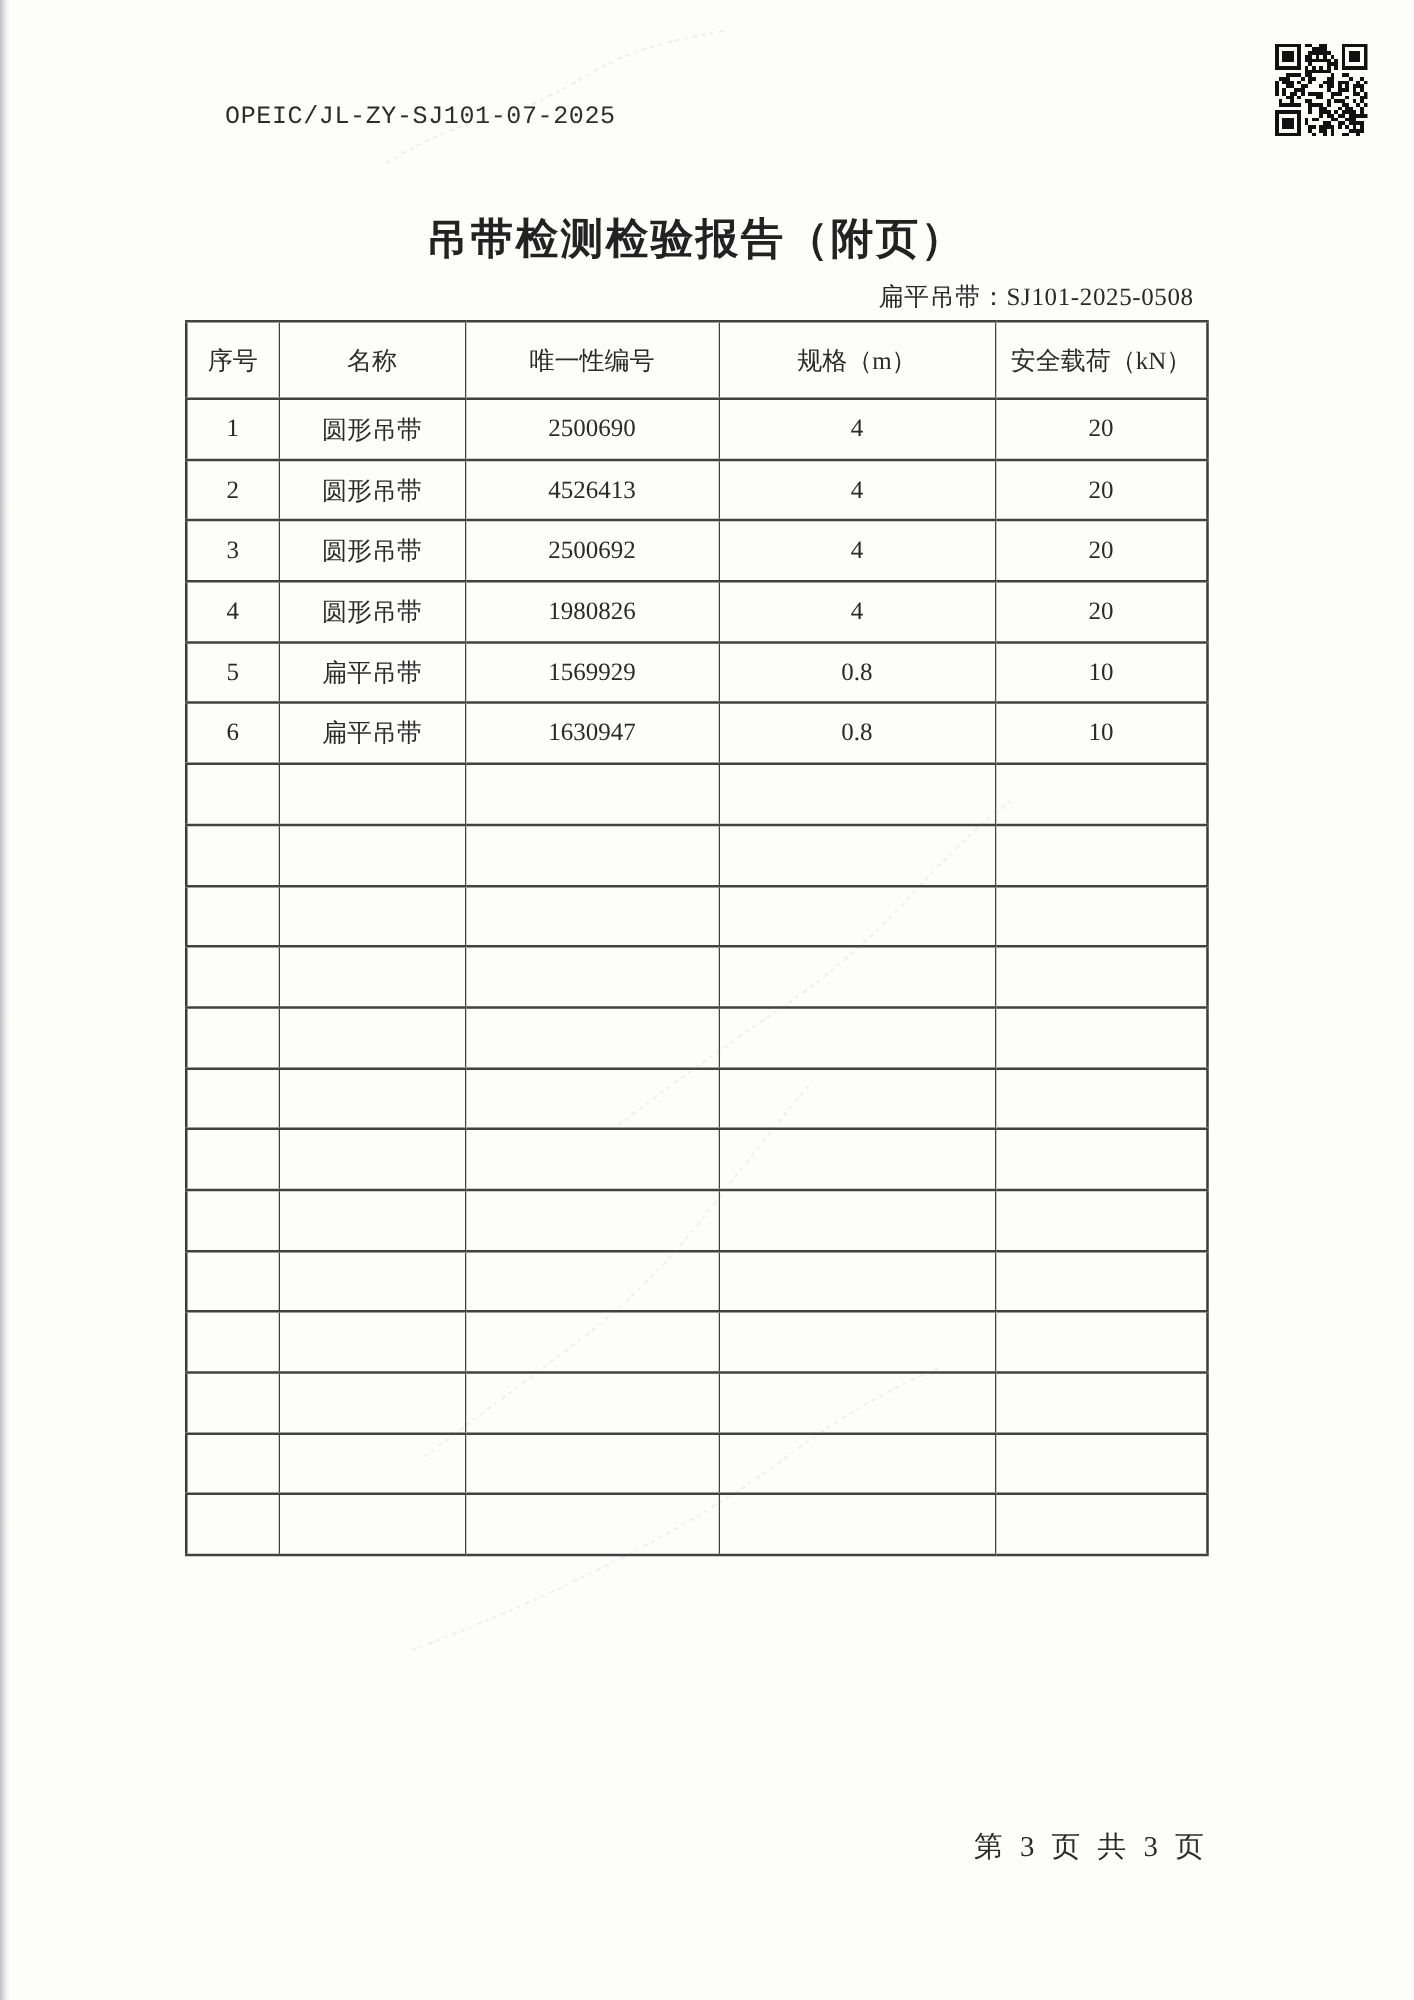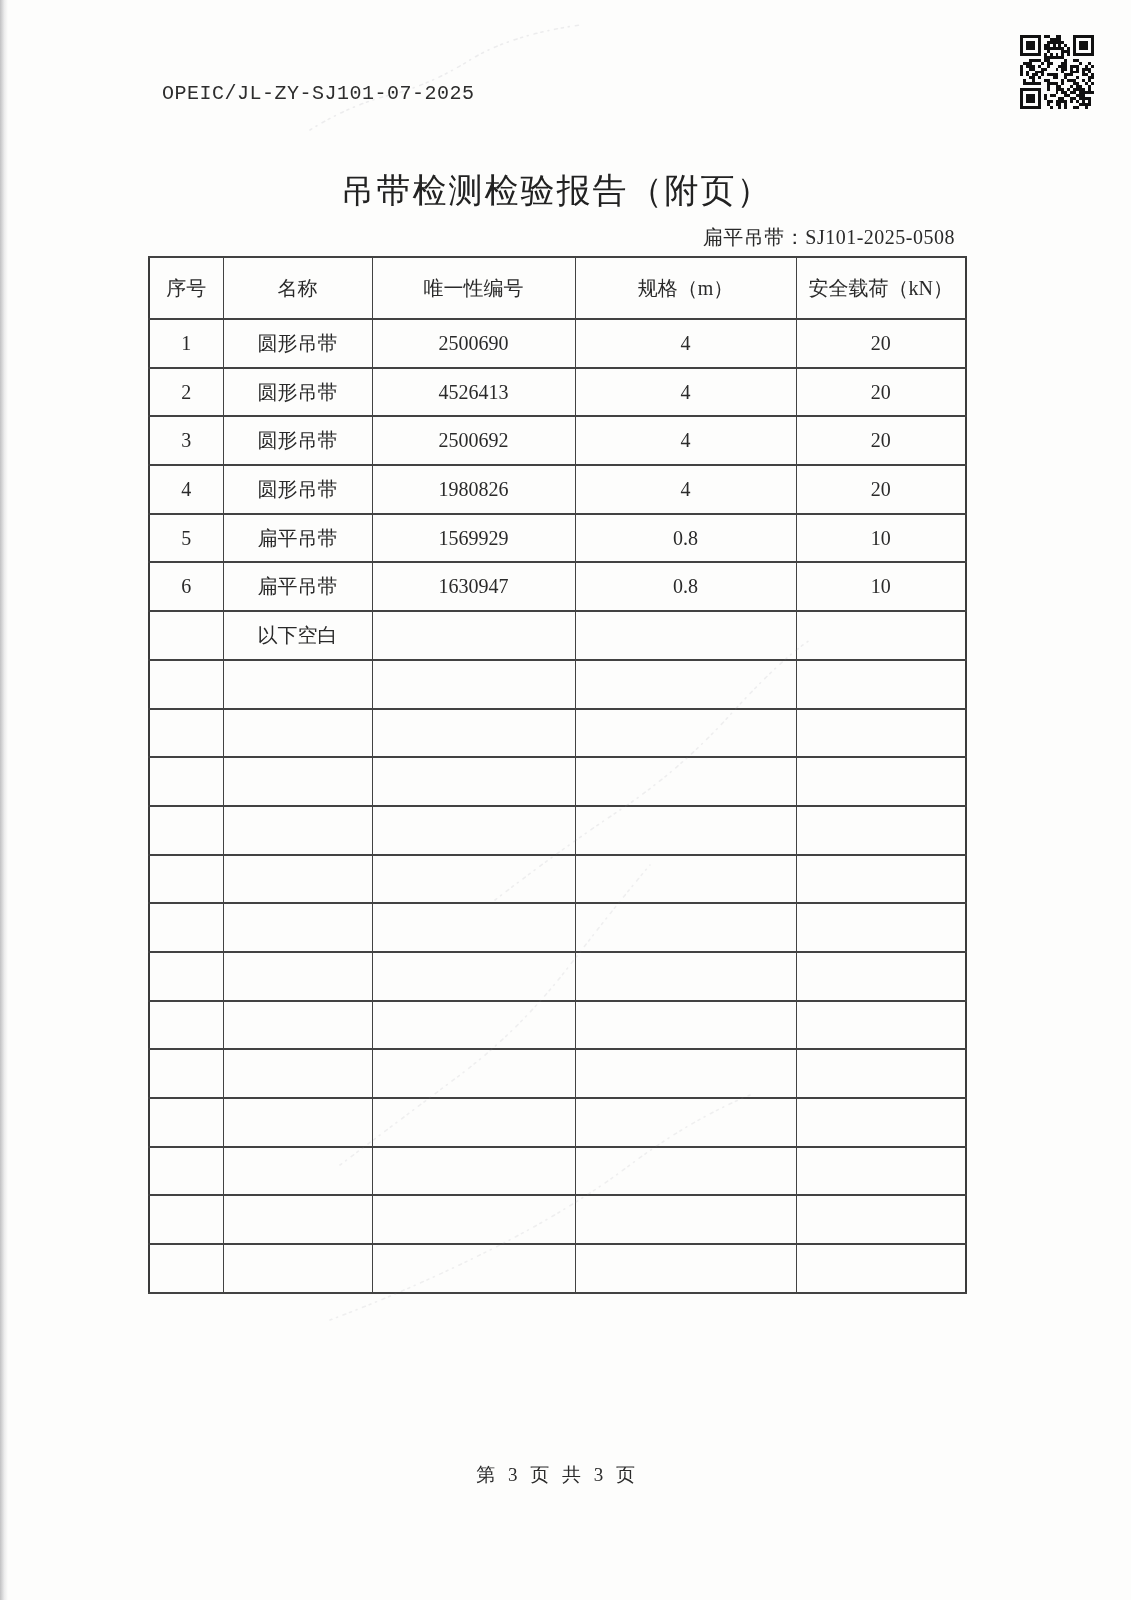--- a/index.html
+++ b/index.html
@@ -10,34 +10,34 @@
     font-family: "Liberation Serif", "DejaVu Serif", serif;
     color: #262626;
     overflow: hidden;
     background: #fdfdfc;
   }
   .scan-edge {
     position: absolute; left: 0; top: 0; width: 8px; height: 1600px;
     background: linear-gradient(to right, rgba(120,120,125,0.45), rgba(160,160,165,0.18) 55%, rgba(200,200,205,0) 100%);
   }
   .doc-code {
-    position: absolute; left: 162px; top: 82px;
+    position: absolute; left: 180px; top: 82px;
     font-family: "Liberation Mono", "DejaVu Sans Mono", monospace;
     font-size: 20px; letter-spacing: 0.5px; color: #2d2d2d;
     white-space: nowrap;
   }
   .qr {
     position: absolute; left: 1020px; top: 35px;
     width: 74px; height: 74px;
     shape-rendering: crispEdges;
   }
   .title {
     position: absolute; left: 148px; top: 168px; width: 817px;
     text-align: center;
-    font-size: 34px; font-weight: 400; letter-spacing: 2px;
+    font-size: 34px; font-weight: 700; letter-spacing: 2px;
     color: #222;
   }
   .report-no {
     position: absolute; top: 224px; right: 176px;
     font-size: 20px; letter-spacing: 0.5px; color: #292929;
     white-space: nowrap;
   }
   table.report-table {
     position: absolute; left: 148px; top: 256px;
     width: 817px;
@@ -51,22 +51,22 @@
     border-width: 2px 1.6px;
     text-align: center; vertical-align: middle;
     font-size: 20px; font-weight: normal;
     color: #2a2a2a;
     overflow: hidden; white-space: nowrap;
   }
   .report-table thead tr { height: 62px; }
   .report-table tbody tr { height: 48.7px; }
   .page-footer {
     position: absolute; left: 148px; top: 1462px; width: 817px;
-    text-align: center;
-    font-size: 19px; letter-spacing: 2px; word-spacing: 4px;
+    text-align: right;
+    font-size: 23px; letter-spacing: 2px; word-spacing: 4px;
     color: #2b2b2b;
   }
   .smudge {
     position: absolute; pointer-events: none;
   }
   .smudge path {
     fill: none;
     stroke: #8d8d9a;
     stroke-width: 1.6;
     stroke-dasharray: 2 5 1 6 3 4;
@@ -458,27 +458,20 @@
       </tr>
       <tr>
         <td>6</td>
         <td>扁平吊带</td>
         <td>1630947</td>
         <td>0.8</td>
         <td>10</td>
       </tr>
       <tr>
         <td></td>
-        <td>以下空白</td>
-        <td></td>
-        <td></td>
-        <td></td>
-      </tr>
-      <tr>
-        <td></td>
         <td></td>
         <td></td>
         <td></td>
         <td></td>
       </tr>
       <tr>
         <td></td>
         <td></td>
         <td></td>
         <td></td>

